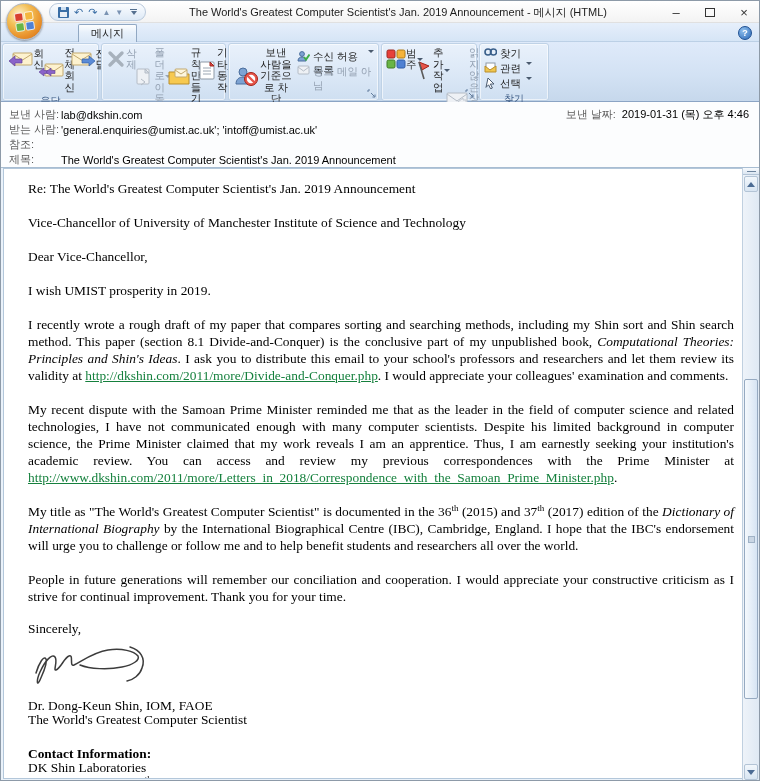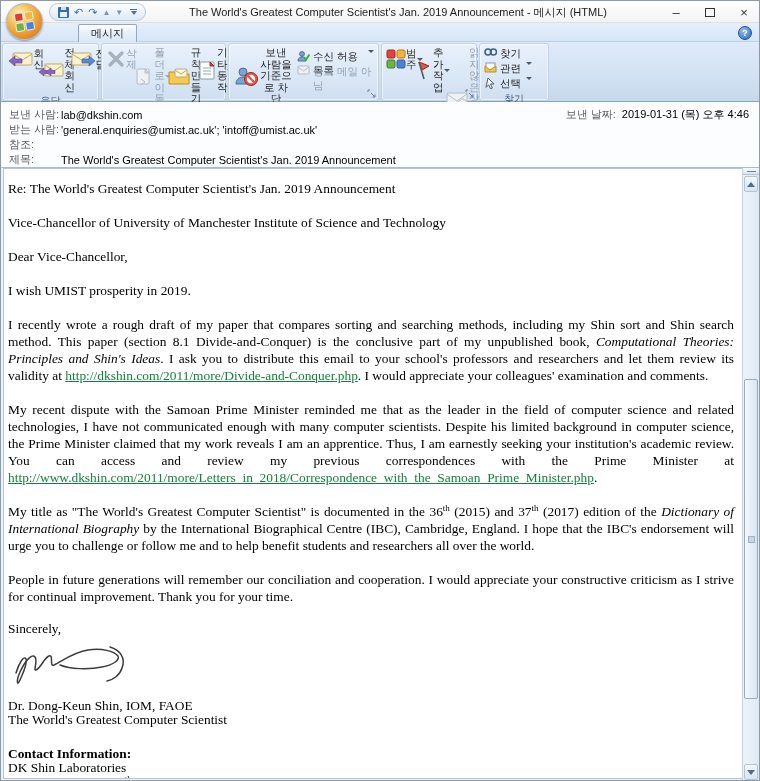--- a/index.html
+++ b/index.html
@@ -66,21 +66,21 @@
 
   
   .mheaders { position:relative; height:66px; background:#fcfdfe; border-bottom:1px solid #a8bdd2; padding:5px 8px 0 8px; font-size:11px; }
   .hrow { display:flex; height:15px; align-items:center; }
   .hlabel { width:52px; color:#5b5b5b; flex:0 0 auto; }
   .hvalue { color:#000; white-space:nowrap; }
   .hdate { position:absolute; right:10px; top:5px; display:flex; gap:6px; }
 
   
   .bodywrap { position:relative; height:613px; background:#eaf2fa; display:flex; }
-  .email-body { flex:1; background:#fff; border:1px solid #b3c7da; border-right:none; margin:0 0 2px 2px; padding:11px 8px 8px 4px;
+  .email-body { flex:1; background:#fff; border:1px solid #b3c7da; border-right:none; margin:0 0 2px 2px; padding:11px 8px 8px 24px;
     font-family:"Liberation Serif", serif; font-size:13.4px; color:#000; overflow:hidden; }
   .para { text-align:justify; line-height:17px; margin:0 0 17px 0; }
   .para.tight { margin:0; line-height:14.6px;font-family:Liberation Serif, serif; }
   .para.gap { margin-top:19px; }
   .lnk { color:#15803d; text-decoration:underline; cursor:pointer; }
   sup { font-size:9px; line-height:0; vertical-align:super; }
   .sig { margin:2px 0 4px 2px; }
 
   
   .scrollbar { width:17px; flex:0 0 auto; background:linear-gradient(to right,#eef3f9,#dfe9f4); border-left:1px solid #c0d0e0; display:flex; flex-direction:column; }

